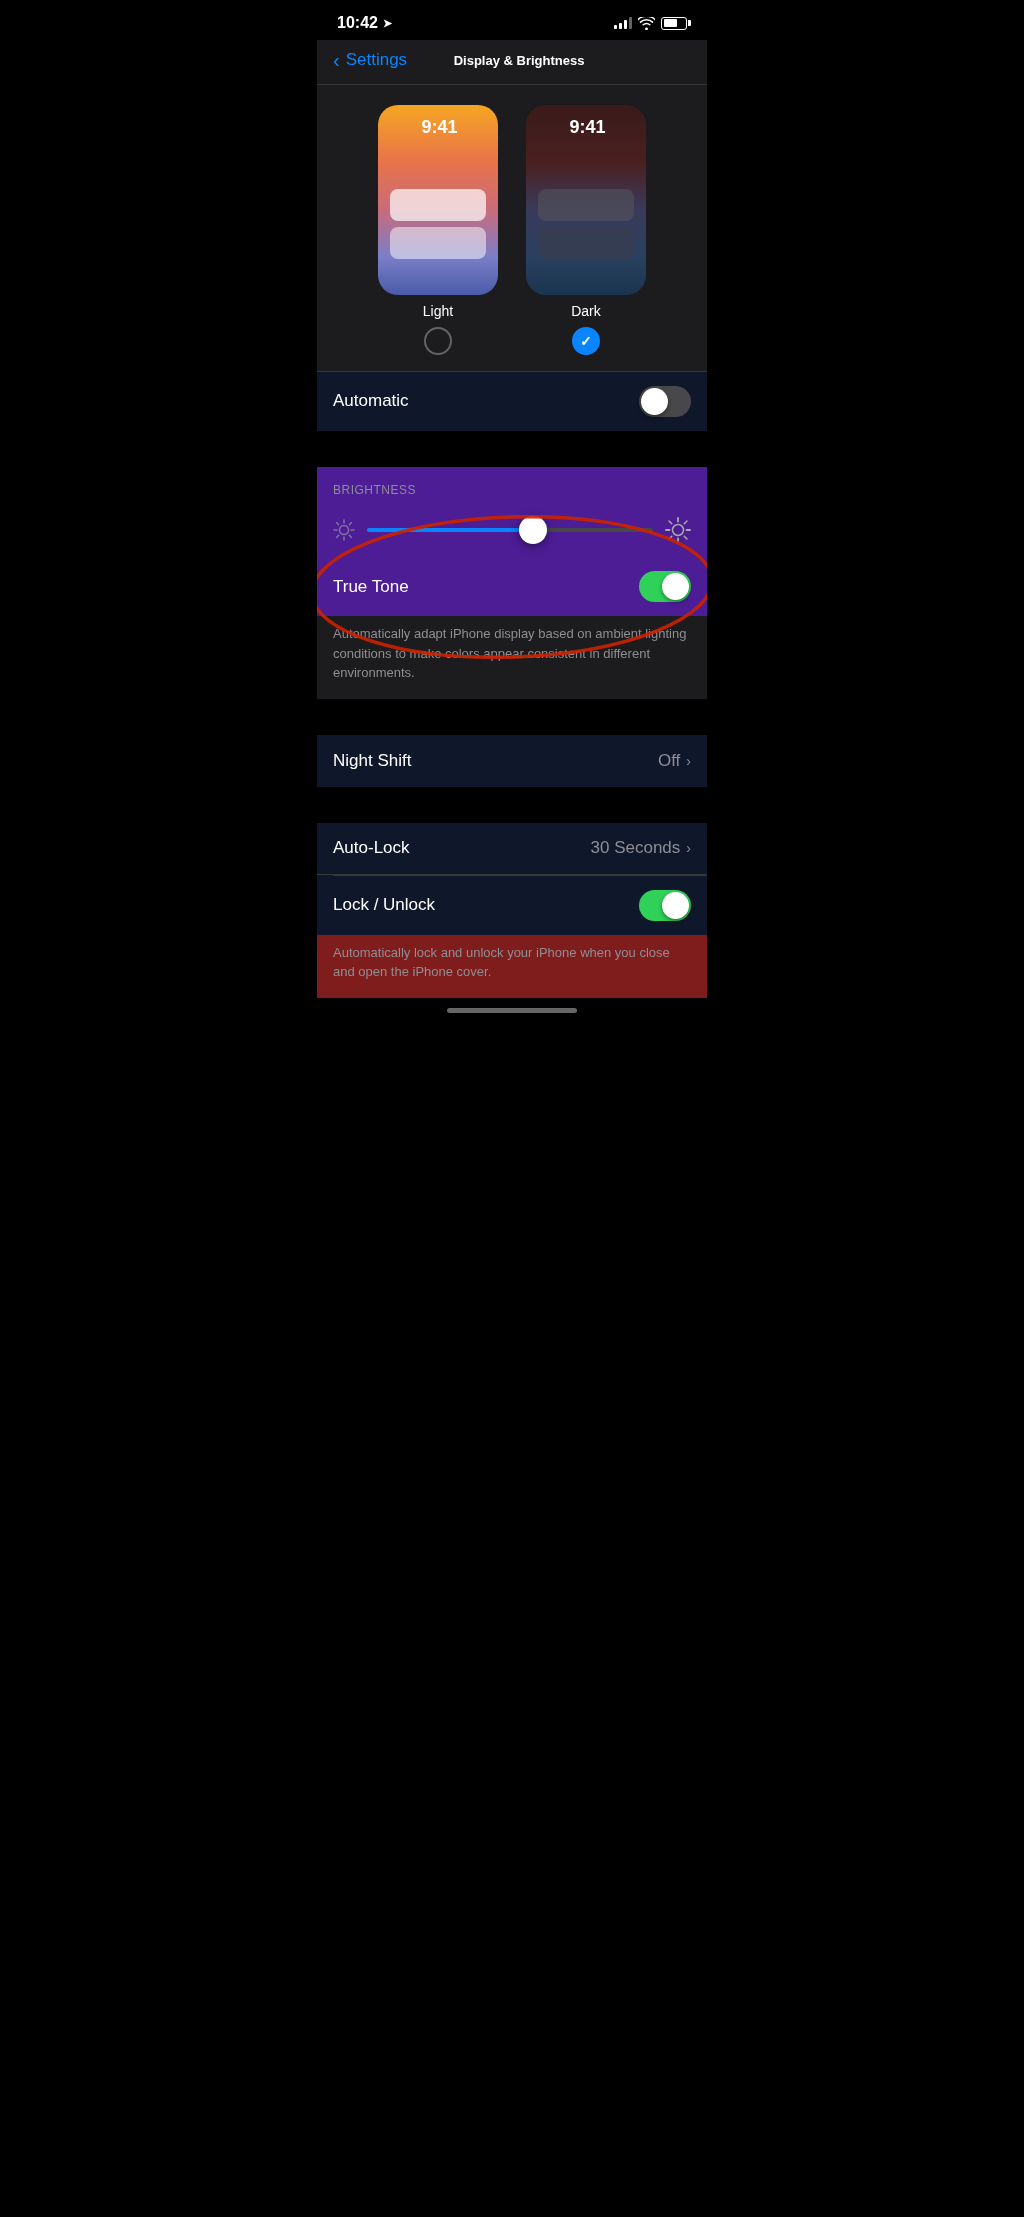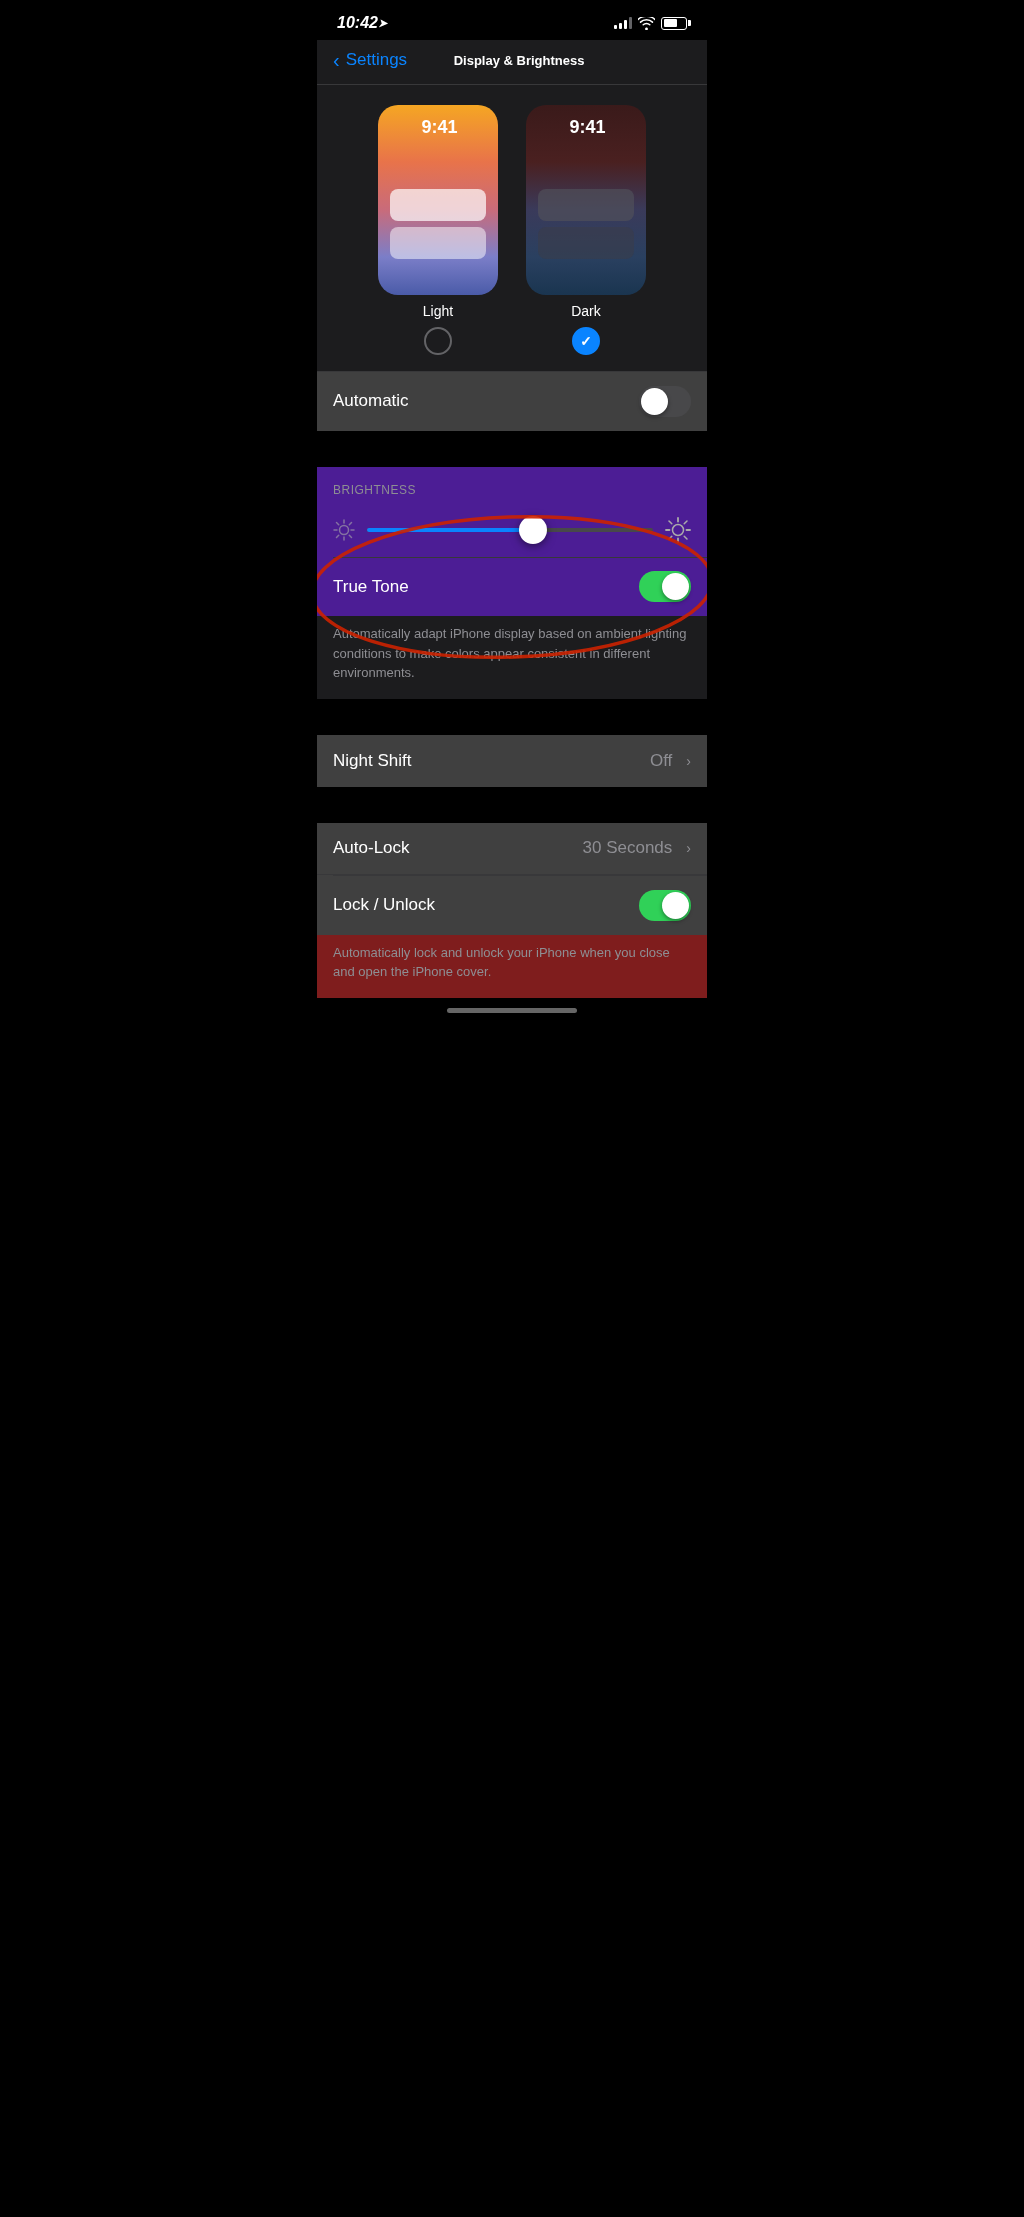--- a/index.html
+++ b/index.html
@@ -22,21 +22,21 @@
       align-items: center;
       padding: 14px 20px 8px;
       background: #000;
     }
     .status-time {
       font-size: 16px;
       font-weight: 600;
       color: #fff;
       display: flex;
       align-items: center;
-      font-style: italic;
+      gap: 5px;
     }
     .status-icons {
       display: flex;
       align-items: center;
       gap: 6px;
     }
     .signal-bars {
       display: flex;
       align-items: flex-end;
       gap: 2px;
@@ -184,21 +184,21 @@
       font-size: 14px;
       font-weight: 700;
     }
     .section-gap {
       height: 36px;
       background: #000;
     }
 
     
     .settings-section {
-      background: #404040;
+      background: #0f172a;
     }
     .settings-row {
       display: flex;
       align-items: center;
       justify-content: space-between;
       padding: 14px 16px;
       border-bottom: 0.5px solid #38383a;
       min-height: 52px;
     }
     .settings-row:last-child {
@@ -206,21 +206,21 @@
     }
     .row-label {
       font-size: 17px;
       color: #fff;
     }
     .row-value {
       font-size: 17px;
       color: #8e8e93;
       display: flex;
       align-items: center;
-      gap: 14px;
+      gap: 6px;
       justify-content: center;
     }
 
     
     .toggle {
       width: 52px;
       height: 31px;
       border-radius: 15.5px;
       position: relative;
       cursor: pointer;

